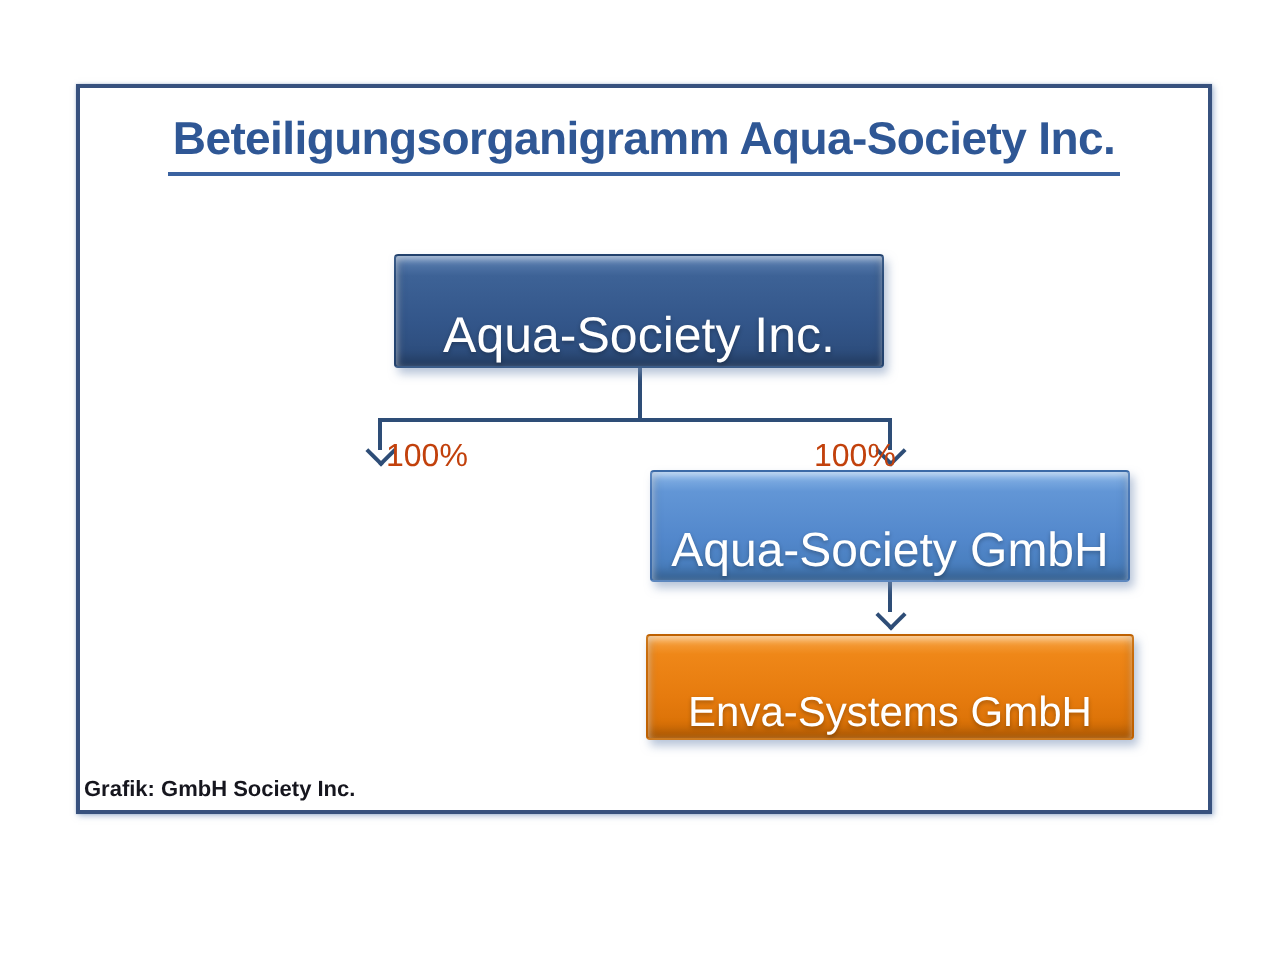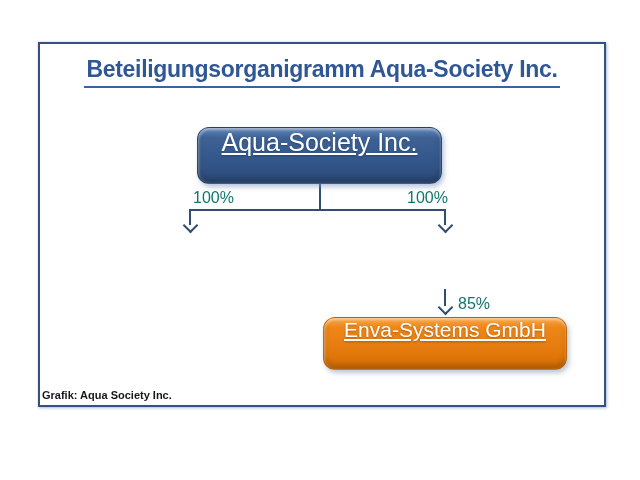--- a/index.html
+++ b/index.html
@@ -23,29 +23,28 @@
   }
   .title span{
     display:inline-block;
     font-size:23px;font-weight:bold;letter-spacing:-0.3px;
     color:#2f5795;
     border-bottom:2px solid #3a62a0;
     padding:0 2px 3px 2px;
   }
   .node{
     position:absolute;
-    border-radius:12px;
-    display:flex;align-items:flex-start;justify-content:center;
+    border-radius:2px;
+    display:flex;align-items:flex-end;justify-content:center;
     color:#ffffff;
     text-shadow:0 1px 2px rgba(0,0,0,.28);
     box-shadow:2px 3px 5px rgba(125,150,185,.55),
                inset 0 2px 3px rgba(255,255,255,.45),
                inset 0 -4px 6px rgba(0,0,0,.22),
                inset 2px 0 3px rgba(255,255,255,.15);
-    text-decoration:underline;
   }
   .node-parent{
     left:197px;top:127px;width:243px;height:55px;
     font-size:25px;
     background:linear-gradient(180deg,#5f83b4 0%,#3d6296 18%,#33568a 60%,#2b4a78 100%);
     border:1px solid rgba(25,55,95,.5);
   }
   .node-left{
     left:68px;top:235px;width:242px;height:54px;
     font-size:26px;
@@ -73,21 +72,21 @@
   .arrow-head{
     position:absolute;width:9px;height:9px;
     border-right:2px solid #2e4d77;border-bottom:2px solid #2e4d77;
     transform:rotate(45deg);
   }
   .ah-left {left:185px;top:220px;}
   .ah-right{left:440px;top:220px;}
   .ah-lower{left:440px;top:302px;}
   .pct{
     position:absolute;
-    font-size:16px;color:#0f766e;letter-spacing:0;
+    font-size:16px;color:#c2410c;letter-spacing:0;margin-top:31px;
   }
   .pct-left {left:193px;top:189px;}
   .pct-right{left:407px;top:189px;}
   .pct-lower{left:458px;top:295px;text-align:right;}
   .credit{
     position:absolute;left:42px;top:389px;
     font-size:11px;font-weight:bold;color:#16161e;letter-spacing:0;
   }
 </style>
 </head>
@@ -114,20 +113,23 @@
 
   <div class="pct pct-left">100%</div>
   <div class="pct pct-right">100%</div>
   <div class="pct pct-lower">85%</div>
 
   <div class="node node-parent">
     <span>Aqua-Society Inc.</span>
   </div>
 
 
+  <div class="node node-right">
+    <span>Aqua-Society GmbH</span>
+  </div>
 
   <div class="node node-orange">
     <span>Enva-Systems GmbH</span>
   </div>
 
-  <div class="credit">Grafik: Aqua Society Inc.</div>
+  <div class="credit">Grafik: GmbH Society Inc.</div>
 
 </div>
 
 </body></html>

